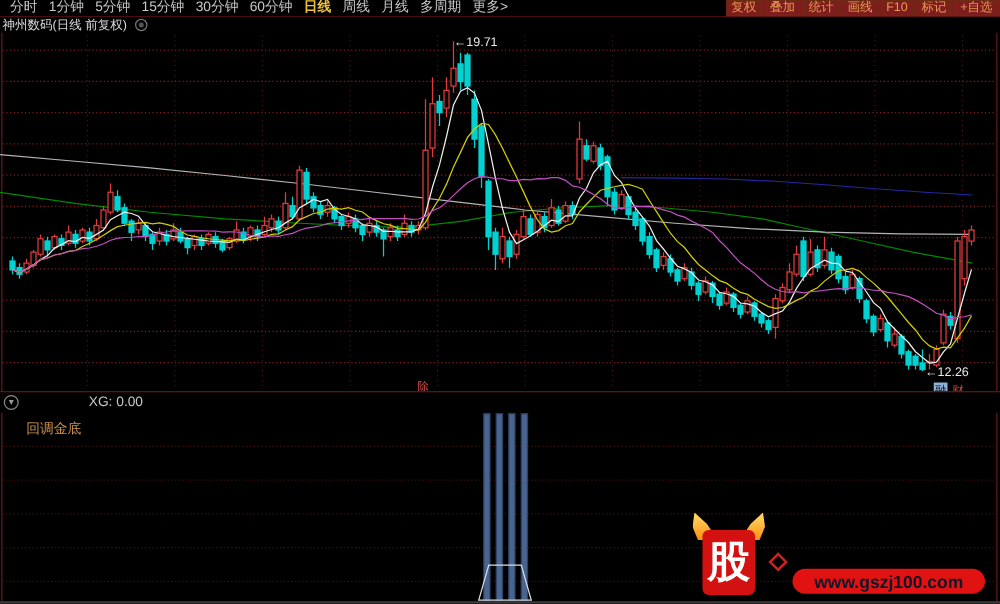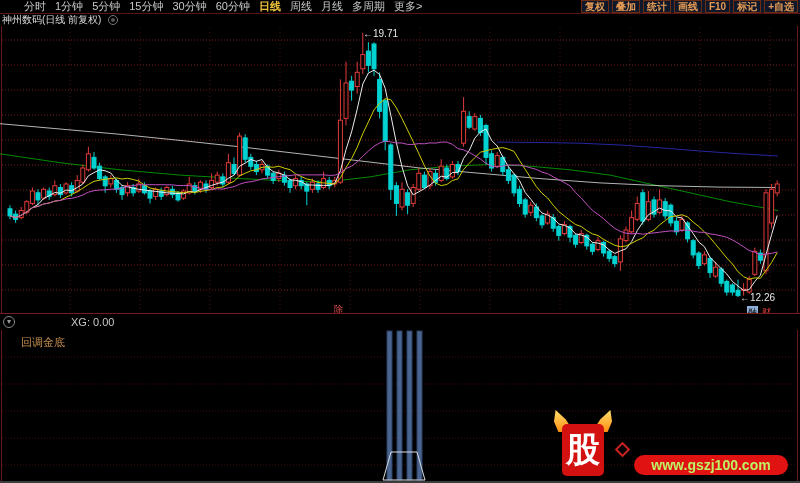--- a/index.html
+++ b/index.html
@@ -1,24 +1,24 @@
 <!DOCTYPE html>
 <html><head>
 <meta charset="utf-8">
 <style>
   html,body{margin:0;padding:0;background:#000;}
   body{width:800px;height:483px;position:relative;overflow:hidden;
        font-family:"Liberation Sans","DejaVu Sans",sans-serif;}
   
   .tabbar{position:absolute;left:0;top:0;width:800px;height:13px;background:#000;
           border-bottom:1px solid #5a1414;display:flex;justify-content:space-between;}
-  .tabs{display:flex;gap:9px;padding-left:24px;font-size:11px;line-height:13px;color:#c8c8c8;white-space:nowrap;}
+  .tabs{display:flex;gap:9px;padding-left:8px;font-size:11px;line-height:13px;color:#c8c8c8;white-space:nowrap;}
   .tab{cursor:default;}
   .tab.active{color:#f0c23c;font-weight:bold;}
-  .rbtns{display:flex;gap:3px;padding-right:2px;background:#0f172a;align-items:center;font-weight:bold;}
+  .rbtns{display:flex;gap:3px;padding-right:2px;background:#7f1d1d;align-items:center;}
   .rbtn{font-size:10px;line-height:10px;color:#e49a54;border:1px solid #6b2d12;
         padding:0 3px;height:11px;display:flex;align-items:center;white-space:nowrap;}
   
   .infobar{position:absolute;left:0;top:14px;width:800px;height:12px;background:#000;
            display:flex;align-items:center;gap:7px;padding-left:2px;font-size:10px;white-space:nowrap;}
   .stock-label{color:#dcdcdc;}
   .info-icon{width:8px;height:8px;border:1px solid #777;border-radius:50%;display:inline-block;position:relative;}
   .info-icon:after{content:"";position:absolute;left:2px;top:2px;width:4px;height:4px;border-radius:50%;background:#555;}
   .mas{display:flex;gap:8px;}
   
@@ -43,21 +43,21 @@
           color:#fff;font-family:"Liberation Serif","DejaVu Serif",serif;font-weight:bold;font-size:34px;
           display:flex;align-items:center;justify-content:center;}
   .horn{position:absolute;width:20px;height:22px;background:linear-gradient(180deg,#ffe06a,#ff8c12);}
   .horn-l{left:0;top:2px;clip-path:polygon(8% 0,58% 42%,100% 100%,22% 100%,0 52%);}
   .horn-r{left:38px;top:2px;clip-path:polygon(92% 0,42% 42%,0 100%,78% 100%,100% 52%);}
   .diamond{position:absolute;left:63px;top:36px;width:7px;height:7px;border:2px solid #c22;transform:rotate(45deg);}
   .site-name{position:absolute;left:80px;top:10px;width:162px;color:#e01212;
              font-family:"Liberation Serif","DejaVu Serif",serif;font-weight:bold;font-size:29px;
              letter-spacing:9px;white-space:nowrap;}
   .site-url{position:absolute;left:80px;top:47px;width:154px;height:20px;border-radius:11px;background:#e01212;
-            color:#bef264;font-weight:bold;font-size:14px;line-height:20px;text-align:center;}
+            color:#0f172a;font-weight:bold;font-size:14px;line-height:20px;text-align:center;}
   .bottom-strip{position:absolute;left:0;top:481px;width:800px;height:2px;background:#3c3c3c;}
 </style>
 </head>
 <body>
 
 <div class="tabbar">
   <div class="tabs" id="tabs">
       <span class="tab">分时</span>
       <span class="tab">1分钟</span>
       <span class="tab">5分钟</span>

